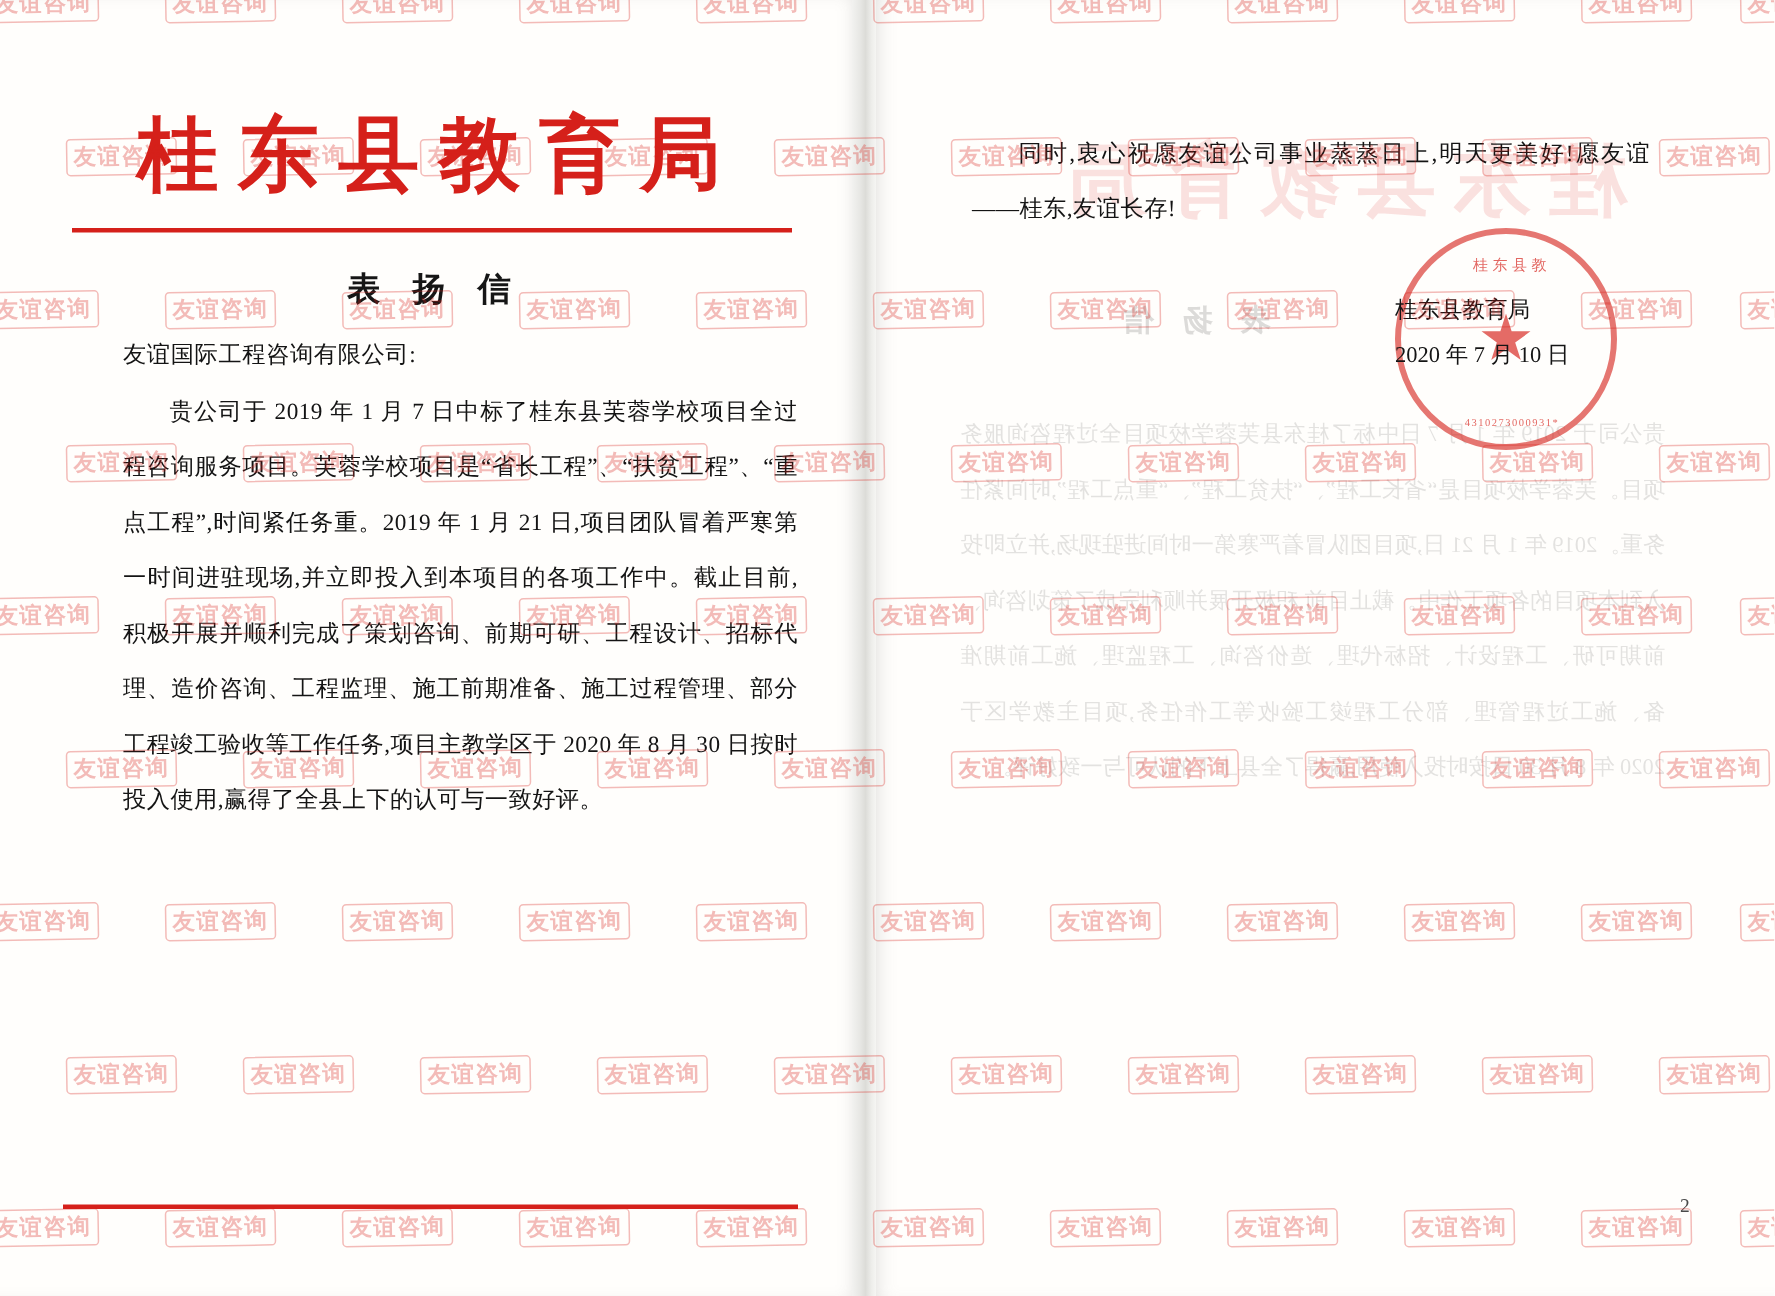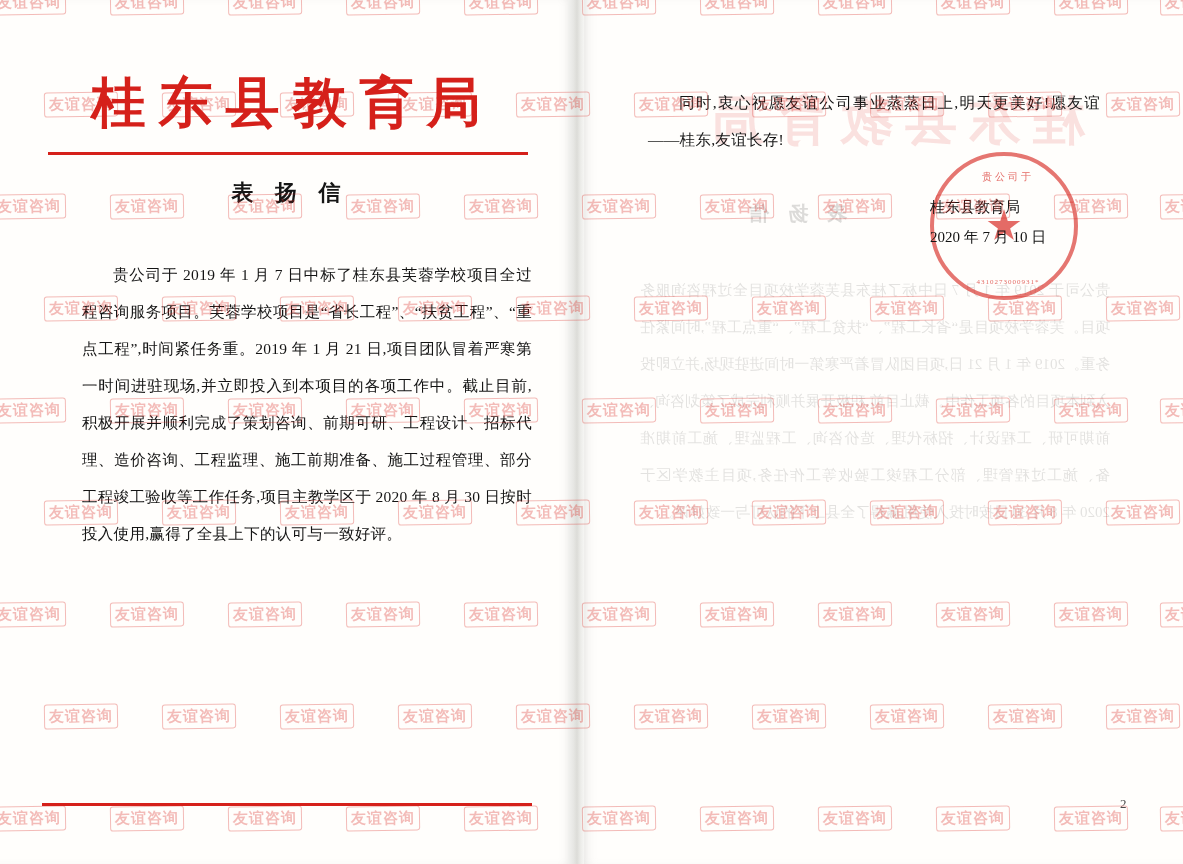--- a/index.html
+++ b/index.html
@@ -254,20 +254,21 @@
 <body>
 
 <div class="scan">
 
   <div class="page page-left">
     <div class="letterhead">
       <div class="letterhead-title">桂东县教育局</div>
     </div>
     <div class="letterhead-rule"></div>
     <div class="doc-subject">表 扬 信</div>
+    <div class="salutation">友谊国际工程咨询有限公司:</div>
 
     <div class="body-block" id="para1">
       <p>贵公司于 2019 年 1 月 7 日中标了桂东县芙蓉学校项目全过程咨询服务项目。芙蓉学校项目是“省长工程”、“扶贫工程”、“重点工程”,时间紧任务重。2019 年 1 月 21 日,项目团队冒着严寒第一时间进驻现场,并立即投入到本项目的各项工作中。截止目前,积极开展并顺利完成了策划咨询、前期可研、工程设计、招标代理、造价咨询、工程监理、施工前期准备、施工过程管理、部分工程竣工验收等工作任务,项目主教学区于 2020 年 8 月 30 日按时投入使用,赢得了全县上下的认可与一致好评。</p>
     </div>
 
     <div class="footer-rule"></div>
   </div>
 
   <div class="gutter"></div>
 
@@ -276,21 +277,21 @@
 
   <div class="bleed">桂东县教育局</div>
   <div class="bleed2">表 扬 信</div>
   <div class="bleed-body">贵公司于 2019 年 1 月 7 日中标了桂东县芙蓉学校项目全过程咨询服务项目。芙蓉学校项目是“省长工程”、“扶贫工程”、“重点工程”,时间紧任务重。2019 年 1 月 21 日,项目团队冒着严寒第一时间进驻现场,并立即投入到本项目的各项工作中。截止目前,积极开展并顺利完成了策划咨询、前期可研、工程设计、招标代理、造价咨询、工程监理、施工前期准备、施工过程管理、部分工程竣工验收等工作任务,项目主教学区于 2020 年 8 月 30 日按时投入使用,赢得了全县上下的认可与一致好评。</div>
 
   <div class="right-para">
     <p>同时,衷心祝愿友谊公司事业蒸蒸日上,明天更美好!愿友谊——桂东,友谊长存!</p>
   </div>
 
   <div class="seal">
-    <div class="seal-text-top">贵公司于</div>
+    <div class="seal-text-top">桂东县教</div>
     <div class="seal-text-bottom">4310273000931*</div>
   </div>
 
   <div class="signature">
     <div class="sig-org">桂东县教育局</div>
     <div class="sig-date">2020 年 7 月 10 日</div>
   </div>
 
   <div class="page-number">2</div>
 

